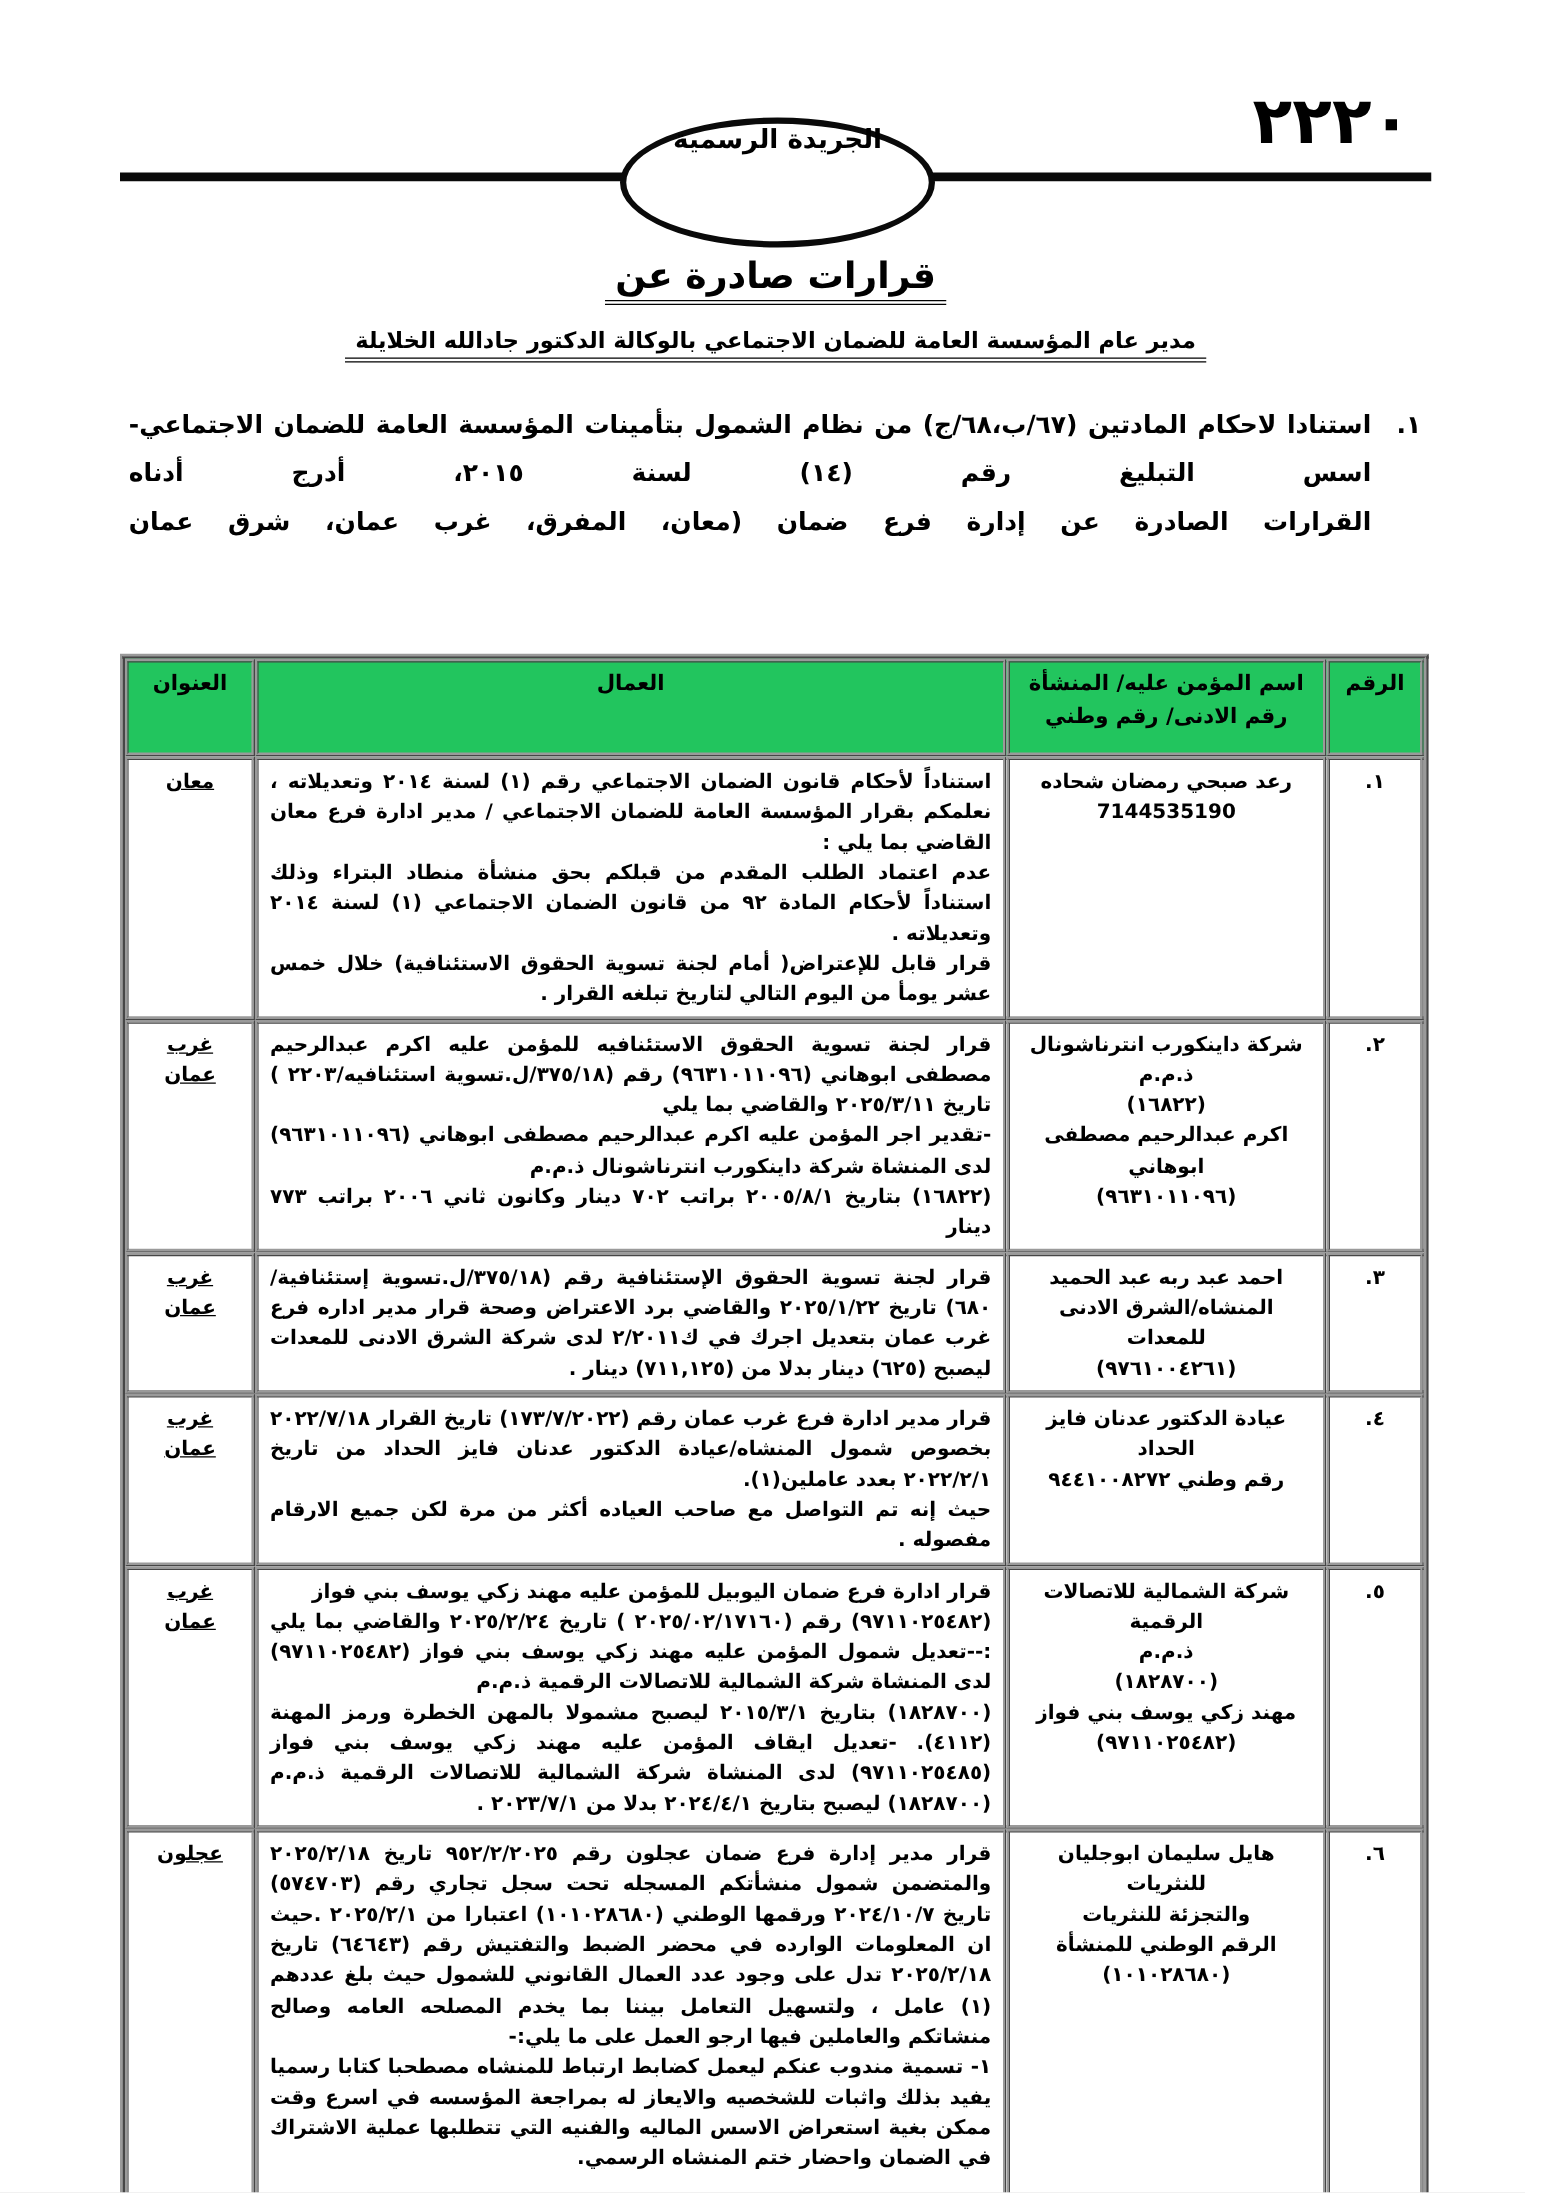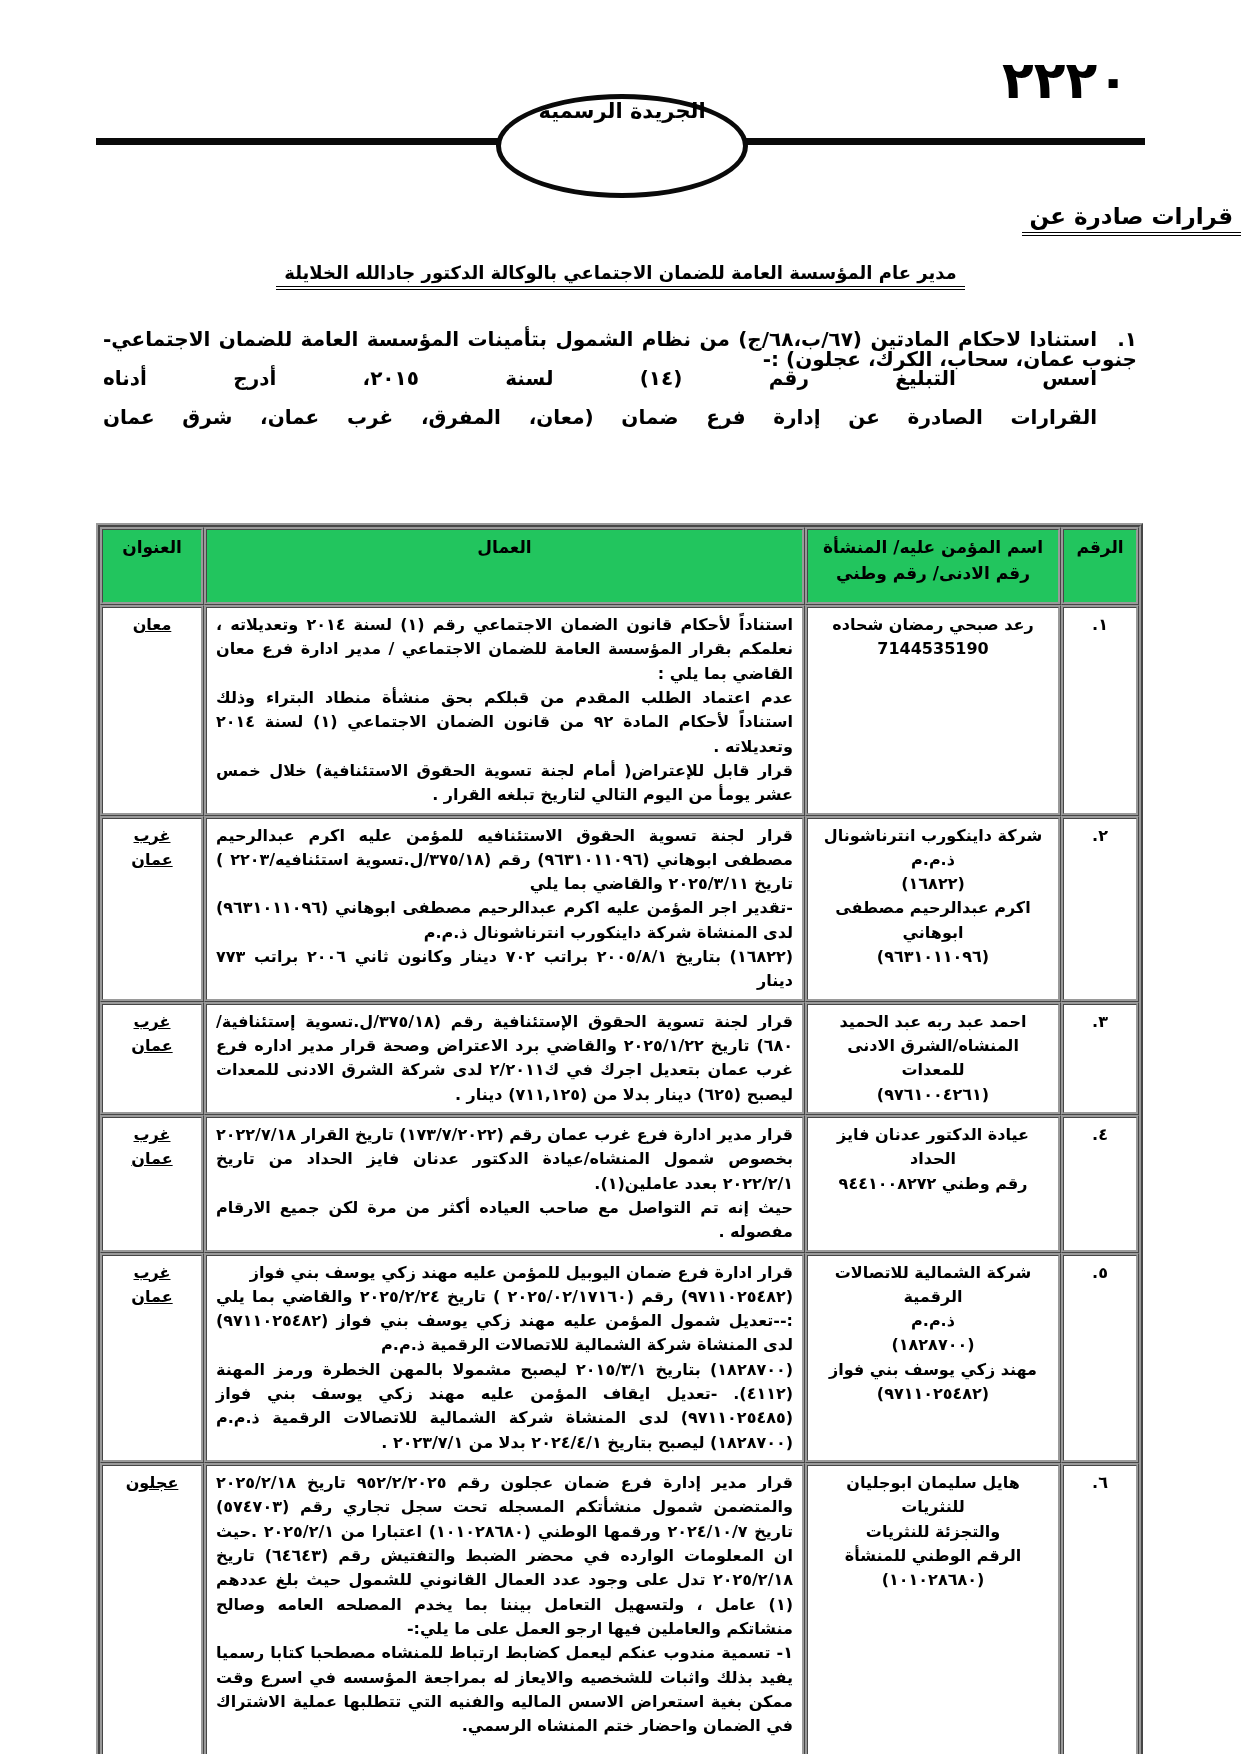--- a/index.html
+++ b/index.html
@@ -9,40 +9,40 @@
     margin:0 auto;
     background:#ffffff;
     direction:rtl;
     font-family:"DejaVu Sans","Liberation Sans",sans-serif;
     font-weight:bold;
     color:#000;
     overflow:hidden;
   }
   
   .page-number{
-    position:absolute;top:50px;right:112px;
+    position:absolute;top:67px;right:112px;
     font-size:52px;font-weight:bold;letter-spacing:2px;
   }
   .header-rule{
     position:absolute;top:138px;right:96px;
     width:1049px;height:7px;background:#0a0a0a;
   }
   .seal{
     position:absolute;top:94px;right:493px;
     width:242px;height:94px;
     background:#fff;border:5px solid #0a0a0a;border-radius:50%;
     display:flex;align-items:flex-start;justify-content:center;
     font-size:21px;z-index:2;
   }
   
   .title,.subtitle{
     position:absolute;right:0;width:100%;
     text-align:center;margin:0;
   }
-  .title{top:203px;font-size:23px;text-align:right;}
+  .title{top:203px;font-size:29px;}
   .subtitle{top:262px;font-size:18px;}
   .title span,.subtitle span{
     display:inline-block;
     border-bottom:4px double #000;
     padding:0 8px 3px 8px;
   }
   
   .intro{
     position:absolute;top:320px;right:104px;width:1034px;
     display:flex;align-items:flex-start;
@@ -100,21 +100,20 @@
   </div>
 
   <h1 class="title"><span>قرارات صادرة عن</span></h1>
   <h2 class="subtitle"><span>مدير عام المؤسسة العامة للضمان الاجتماعي بالوكالة الدكتور جادالله الخلايلة</span></h2>
 
   <div class="intro">
     <span class="marker">١.</span>
     <p class="body">استنادا لاحكام المادتين (٦٧/ب،٦٨/ج) من نظام الشمول بتأمينات المؤسسة العامة للضمان الاجتماعي- اسس التبليغ رقم (١٤) لسنة ٢٠١٥، أدرج أدناه
 القرارات الصادرة عن إدارة فرع ضمان (معان، المفرق، غرب عمان، شرق عمان</p>
   </div>
-  <p class="tail intro tail" style="display:block">جنوب عمان، سحاب، الكرك، عجلون) :-</p>
 
   <table class="decisions">
     <colgroup>
       <col class="c-num">
         <col class="c-name">
         <col class="c-dec">
         <col class="c-addr">
     </colgroup>
     <thead>
       <tr>

